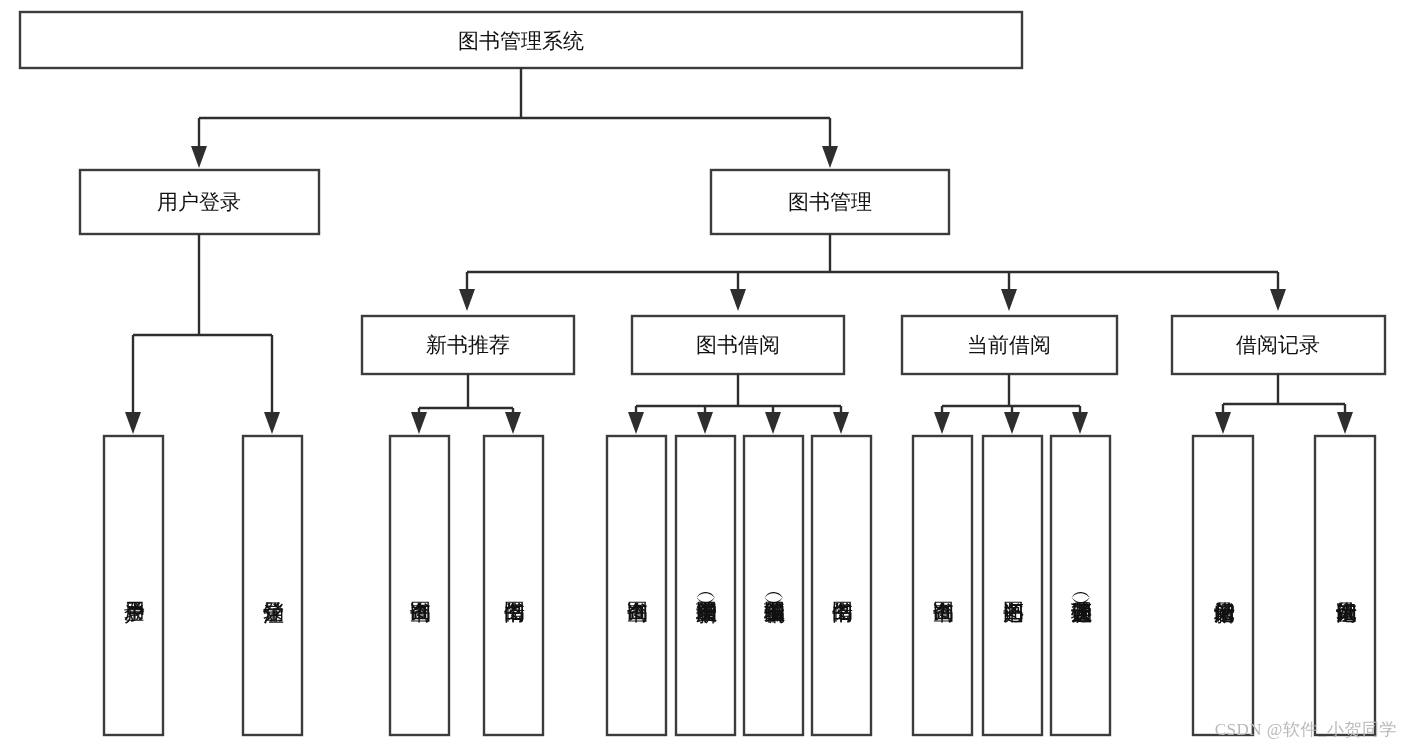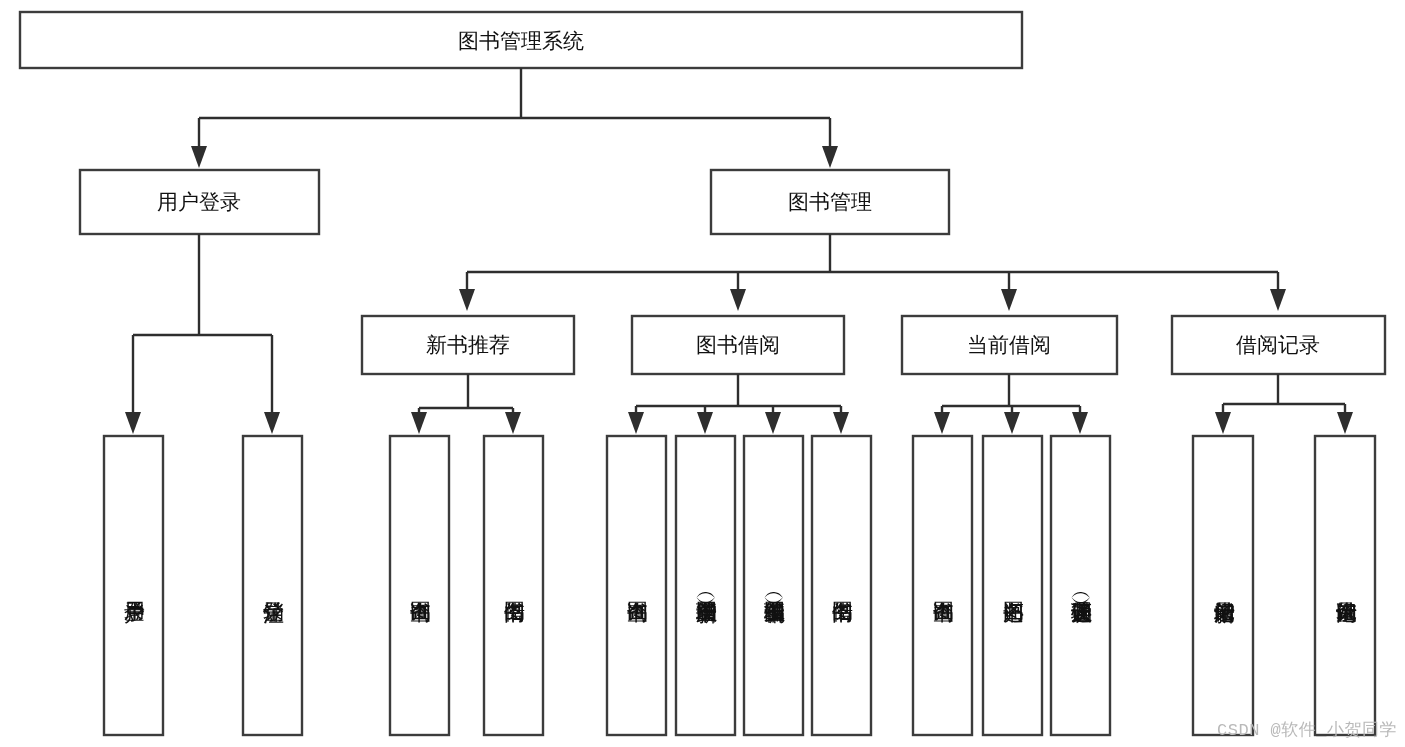--- a/index.html
+++ b/index.html
@@ -54,21 +54,21 @@
     font-size: 21px;
     text-anchor: middle;
     dominant-baseline: middle;
     writing-mode: vertical-rl;
     glyph-orientation-vertical: 0;
   }
   .watermark {
     position: absolute;
     right: 8px;
     bottom: 6px;
-    font-family: Liberation Mono, monospace;
+    font-family: Liberation Serif, serif;
     font-size: 17px;
     color: #b9b9b9;
     letter-spacing: 0.5px;
     white-space: nowrap;
     user-select: none;
   }
 </style>
 </head>
 <body>
 

